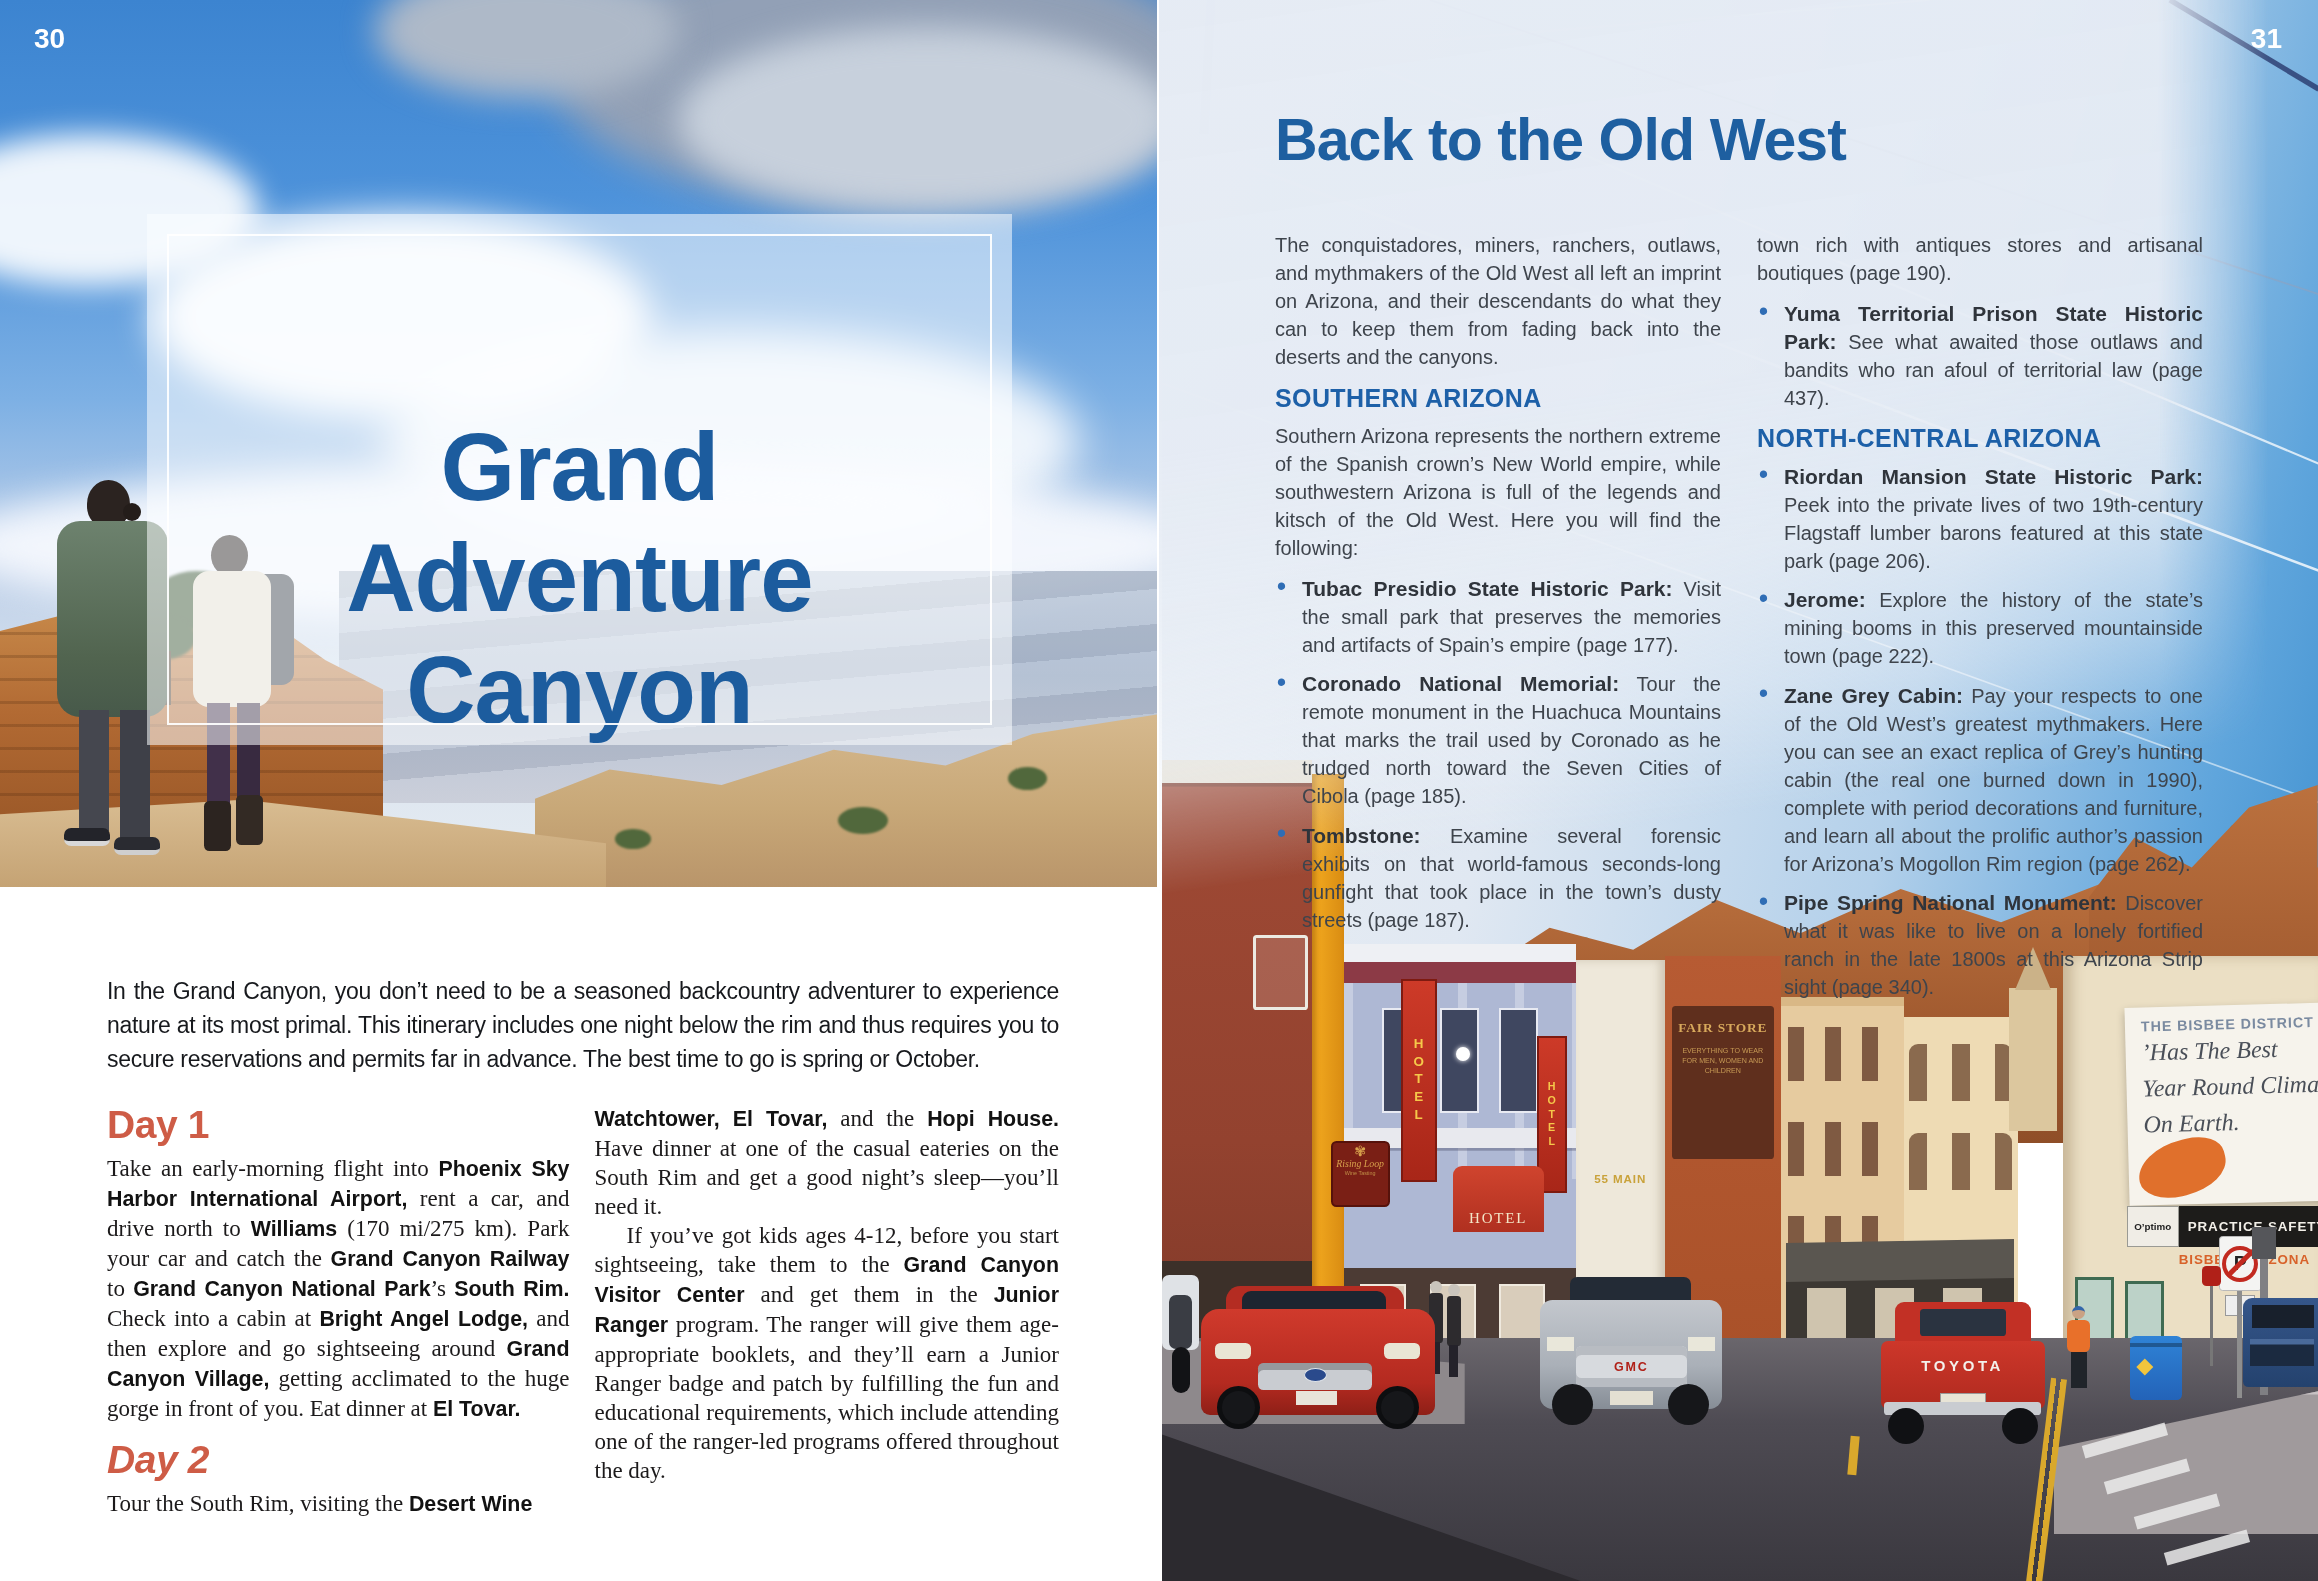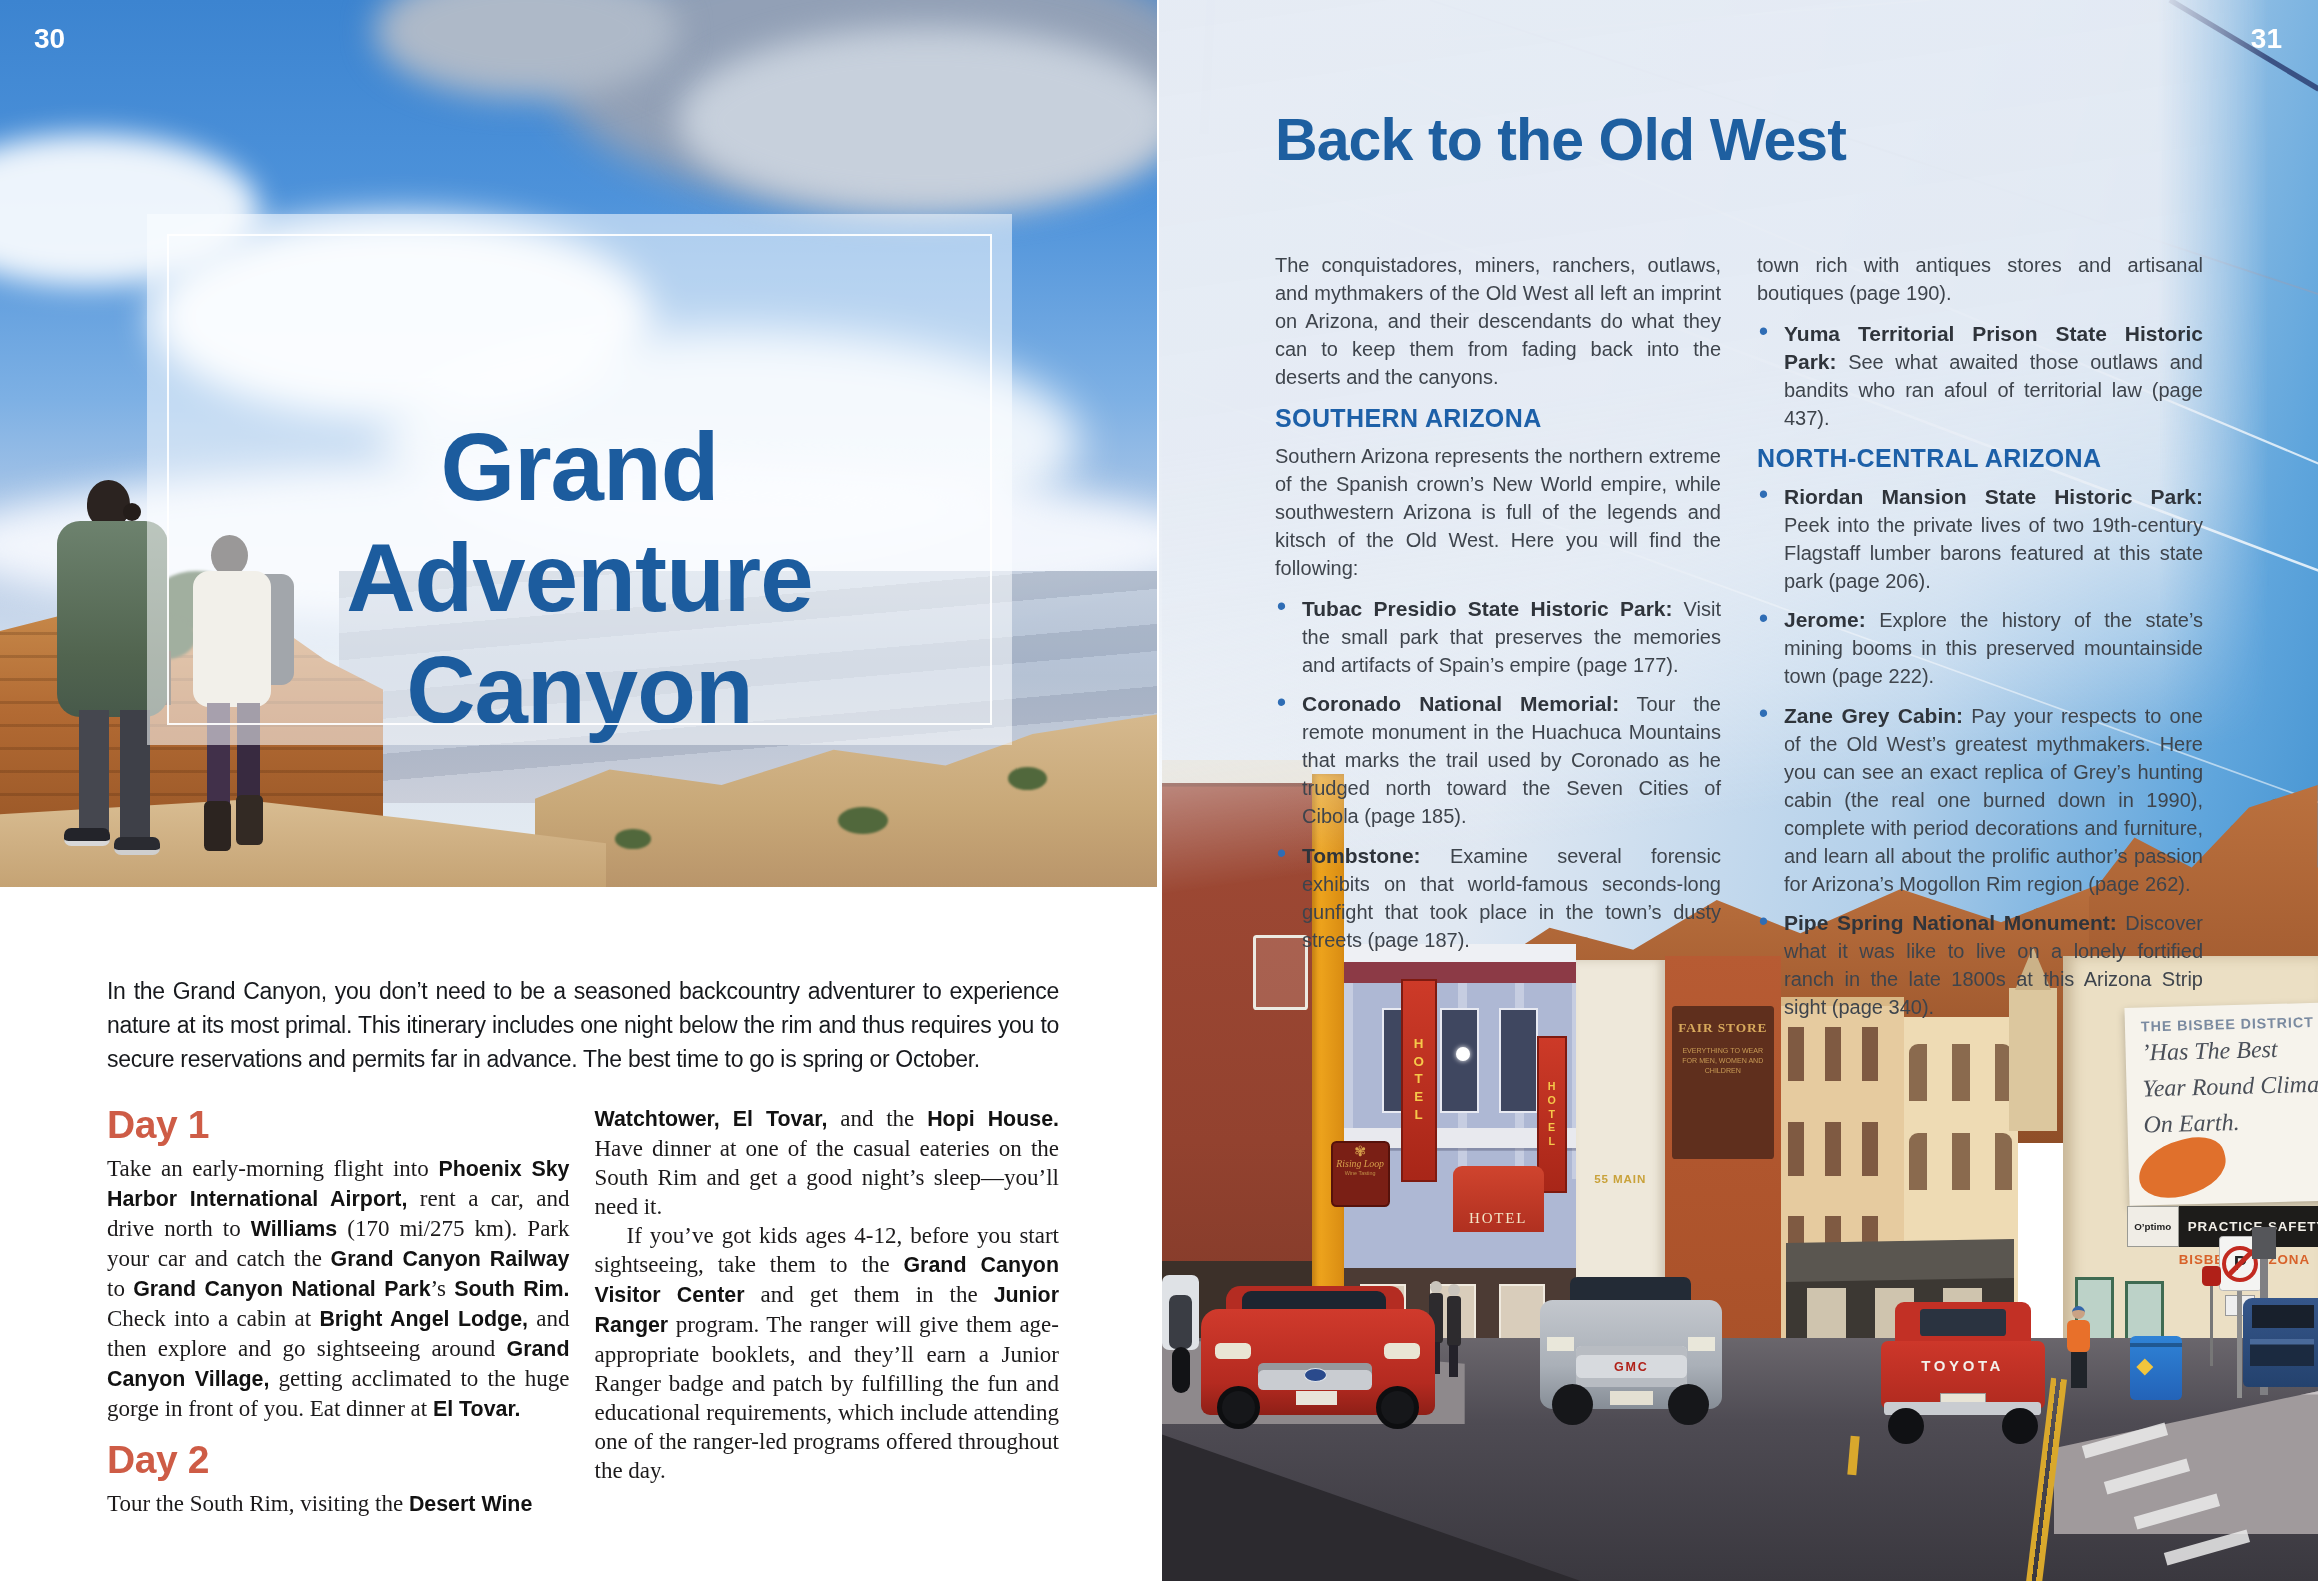--- a/index.html
+++ b/index.html
@@ -76,21 +76,21 @@
     background:rgba(252,253,255,.55); z-index:3; display:flex; align-items:flex-end; justify-content:center; }
   #title-box::before { content:""; position:absolute; inset:19.6px; border:2.7px solid rgba(255,255,255,.92); pointer-events:none; }
   #hero-title { text-align:center; color:#1c5c9e; font-weight:bold; font-size:96px; line-height:1.16; letter-spacing:-0.9px; }
 
   
   #left-text { position:absolute; left:107px; top:974px; width:952px; z-index:4; }
   .intro-left { font-size:23px; line-height:34px; letter-spacing:-0.3px; color:#17191d; text-align:justify; }
   .l-cols { display:flex; gap:25px; margin-top:23px; }
   .l-col1 { width:463px; } .l-col2 { width:465px; padding-top:5.4px; }
   .day-h { font-size:39px; font-weight:bold; color:#ce5c46; letter-spacing:-0.4px; margin:3.6px 0 7.1px 0; }
-  .day-h2 { margin-top:14.3px; }
+  .day-h2 { margin-top:14.3px;font-style:italic; }
   .serif { font-family:"Liberation Serif", serif; font-size:23px; line-height:29px; color:#1c1a1b; text-align:justify; }
   .serif b { font-family:"Liberation Sans", sans-serif; font-size:21.4px; color:#121212; }
   .p-indent { text-indent:32px; }
 
   
   #photo-street { position:absolute; left:2.7px; top:0; width:1157px; height:1581px; overflow:hidden; }
   .sky-r { position:absolute; left:0; top:0; width:1157px; height:1034px;
     background:linear-gradient(105deg,#eef1f5 0%,#e0e8f2 38%,#b3d0ea 66%,#5fa5dc 88%,#3f90cf 100%); }
   #powerlines { position:absolute; left:0; top:0; z-index:1; }
   .pole-left { position:absolute; left:41px; top:0; width:9px; height:134px; background:#d9dee5; transform:rotate(3deg); z-index:1; }
@@ -264,21 +264,21 @@
   #dash1 { position:absolute; left:687px; top:1436px; width:9px; height:39px; background:#d9a82c; transform:rotate(5deg); z-index:5; }
 
   
   #veil { position:absolute; left:0; top:0; width:1110px; height:1106px; z-index:7; pointer-events:none;
     background:linear-gradient(172deg, rgba(229,235,244,.97) 0%, rgba(229,235,244,.94) 36%, rgba(231,237,245,.82) 50%,
       rgba(236,241,248,.42) 61%, rgba(240,244,250,0) 71%);
     -webkit-mask:linear-gradient(90deg,#000 90%,transparent 100%); mask:linear-gradient(90deg,#000 90%,transparent 100%); }
 
   
   #right-text { position:absolute; left:116px; top:105px; width:927px; z-index:8; }
-  #rp-title { font-size:59px; line-height:70px; font-weight:bold; color:#1e5fa0; letter-spacing:-0.9px; margin-bottom:76px; }
+  #rp-title { font-size:59px; line-height:70px; font-weight:bold; color:#1e5fa0; letter-spacing:-0.9px; margin-bottom:56px; }
   .r-cols { display:grid; grid-template-columns:446px 446px; column-gap:36px; }
   .r-body { font-size:20px; line-height:28px; color:#3e444c; text-align:justify; }
   .r-body p { margin-bottom:12.5px; }
   .r-h2 { font-size:25px; font-weight:bold; color:#1d60a8; letter-spacing:0.4px; margin:12.5px 0 10.7px 0; }
   .bullet { position:relative; padding-left:27px; margin-bottom:11.6px; }
   .bullet::before { content:"•"; position:absolute; left:1.8px; top:-2.7px; color:#2f6db5; font-size:27px; }
   .r-body b, .bullet b { color:#2f343b; font-size:21px; }
 </style>
 </head>
 <body>

